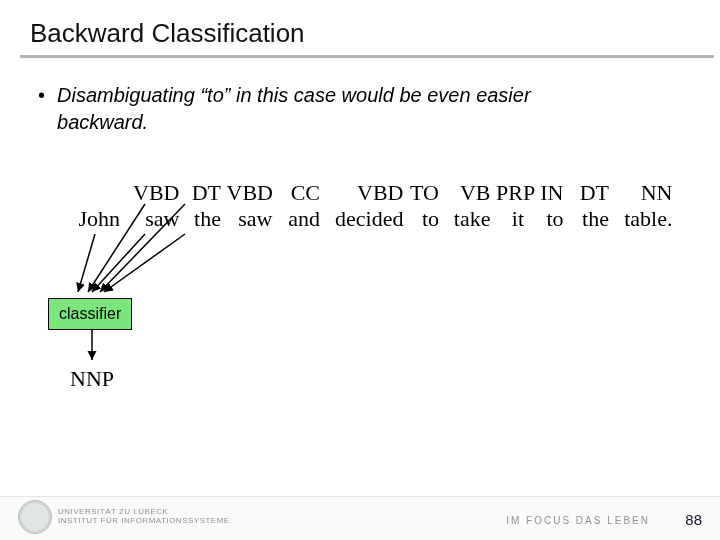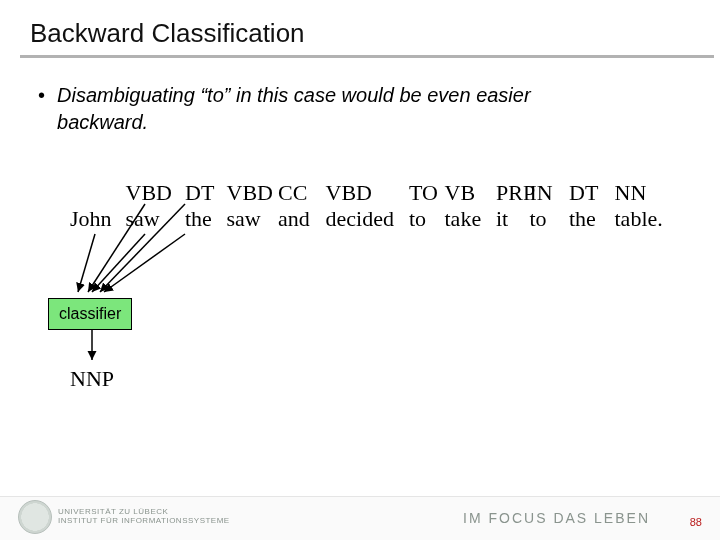--- a/index.html
+++ b/index.html
@@ -7,42 +7,42 @@
   .slide { position: relative; width: 720px; height: 540px; padding: 18px 16px 0 30px; }
   .title { font-size: 26px; font-weight: 400; color: #111; margin-bottom: 6px; }
   .hr { height: 3px; background: #555; margin: 4px -10px 24px -10px; opacity: .45; }
   .bullet { font-size: 20px; line-height: 1.35; margin: 6px 0 0 8px; display: flex; }
   .bullet .dot { margin-right: 12px; }
   .bullet .txt { max-width: 560px; font-style: italic; }
   .diagram { position: relative; margin-top: 44px; height: 230px; }
   .tagrow, .wordrow { position: absolute; left: 40px; white-space: nowrap; font-family: "Times New Roman", Times, serif; font-size: 22px; }
   .tagrow { top: 0; }
   .wordrow { top: 26px; }
-  .tagrow span, .wordrow span { display: inline-block; text-align: left; }
+  .tagrow span, .wordrow span { display: inline-block; text-align: right; }
   .w0 { width: 50px; }
   .w1 { width: 54px; }
   .w2 { width: 36px; }
   .w3 { width: 46px; }
   .w4 { width: 42px; }
   .w5 { width: 78px; }
   .w6 { width: 30px; }
   .w7 { width: 46px; }
   .w8 { width: 28px; }
   .w9 { width: 34px; }
   .w10 { width: 40px; }
   .w11 { width: 58px; font-family: Liberation Serif, serif; }
   .arrows { position: absolute; left: 10px; top: 12px; }
   .classifier { position: absolute; left: 18px; top: 118px; background: #7ce67c; border: 1px solid #000; padding: 6px 10px; font-size: 16px; text-align: center; }
   .out-arrow { position: absolute; left: 54px; top: 148px; }
   .nnp { position: absolute; left: 40px; top: 186px; font-family: "Times New Roman", Times, serif; font-size: 22px; }
   .footer { position: absolute; left: 0; bottom: 0; width: 720px; height: 44px; background: #fafafa; border-top: 1px solid #e5e5e5; }
   .seal { position: absolute; left: 18px; bottom: 6px; width: 34px; height: 34px; border-radius: 50%; border: 1px solid #9aa6a0; background: radial-gradient(circle at 50% 50%, #d6ded9 0 60%, #bcc7c0 61% 100%); opacity: .7; }
   .univ { position: absolute; left: 58px; bottom: 14px; font-size: 8px; letter-spacing: .5px; color: #8a948e; line-height: 1.1; margin-top: 16px; }
-  .motto { position: absolute; right: 70px; bottom: 14px; font-size: 14px; letter-spacing: 2px; color: #8a948e; }
-  .pagenum { position: absolute; right: 18px; bottom: 12px; font-size: 11px; color: #b91c1c; }
+  .motto { position: absolute; right: 70px; bottom: 14px; font-size: 10px; letter-spacing: 2px; color: #8a948e; }
+  .pagenum { position: absolute; right: 18px; bottom: 12px; font-size: 15px; color: #0f172a; }
 </style>
 </head>
 <body>
 
 <div class="slide">
 
   <div class="title">Backward Classification</div>
   <div class="hr"></div>
 
   <div class="bullet">

